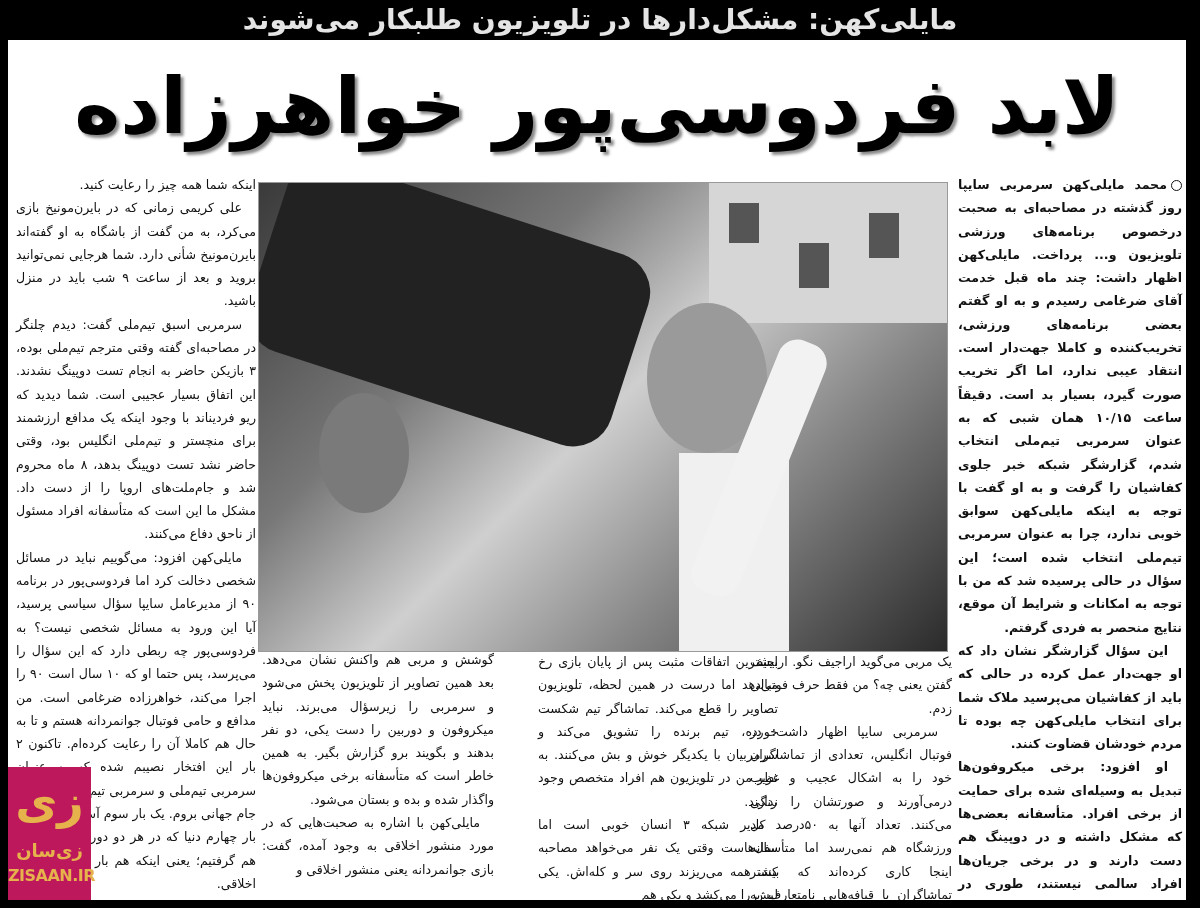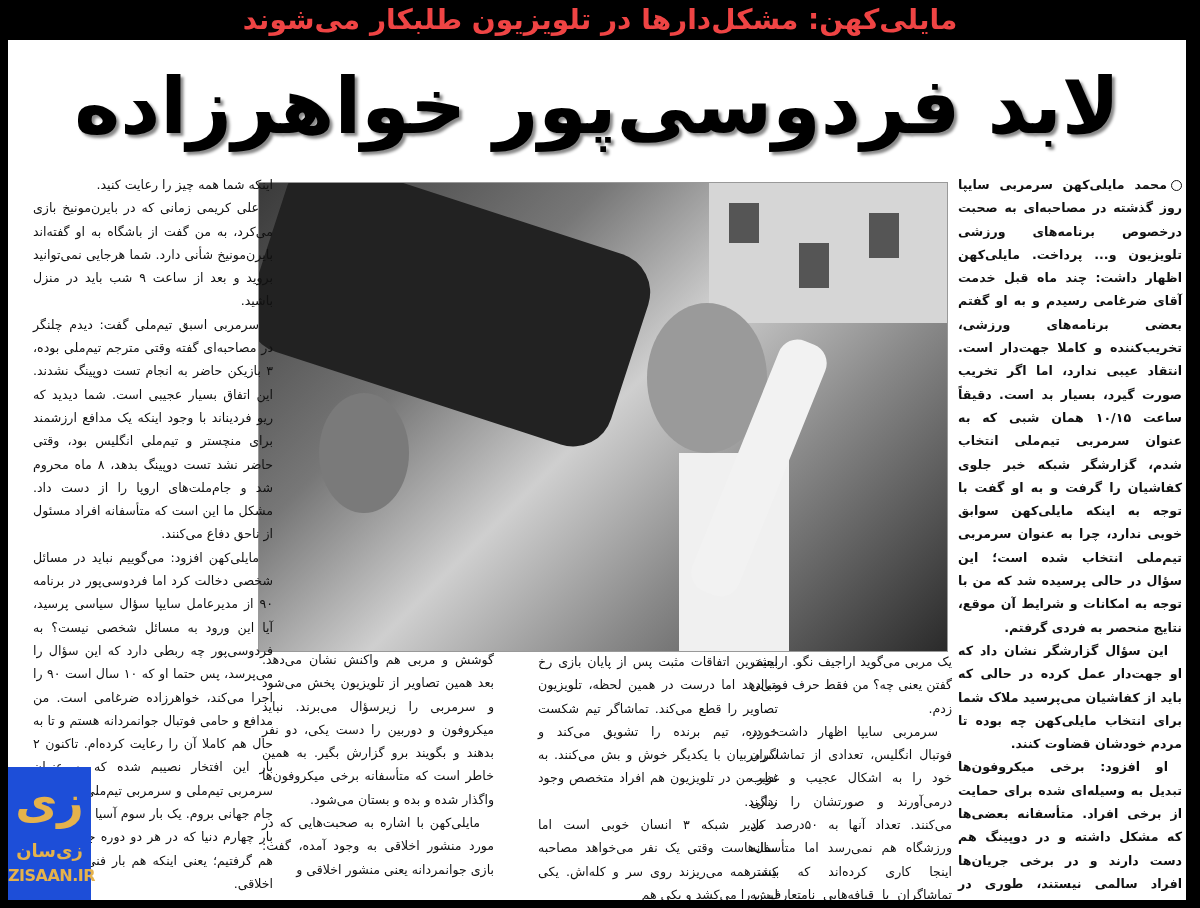--- a/index.html
+++ b/index.html
@@ -2,21 +2,21 @@
 <html><head>
 <meta charset="utf-8">
 <style>
   html, body { margin: 0; padding: 0; }
   body {
     width: 1200px; height: 908px; background: #000; overflow: hidden;
     font-family: "DejaVu Sans", sans-serif; position: relative;
   }
   .kicker {
     position: absolute; left: 0; top: 0; width: 1200px; height: 40px;
-    background: #000; color: #ef4444; text-align: center;
+    background: #000; color: #e5e5e5; text-align: center;
     font-weight: bold; font-size: 28px; line-height: 40px; direction: rtl;
     letter-spacing: -1px;
   }
   .page {
     position: absolute; left: 8px; top: 40px; width: 1178px; height: 860px;
     background: #fff; overflow: hidden;
   }
   .headline {
     position: absolute; left: 0; top: 2px; width: 1178px; height: 128px;
     text-align: center; direction: rtl; color: #000;
@@ -24,41 +24,41 @@
     letter-spacing: -3px;
     text-shadow: 3px 3px 3px #888;
   }
   .col {
     position: absolute; direction: rtl; text-align: justify;
     font-size: 12.6px; line-height: 23.3px; color: #111;
   }
   .col p { margin: 0; text-indent: 14px; }
   .col p.first { text-indent: 0; }
   .col-right-top { left: 950px; top: 133px; width: 224px; height: 727px; font-weight: bold; }
-  .col-left-top  { left: 25px;   top: 133px; width: 240px; height: 727px; }
+  .col-left-top  { left: 8px;   top: 133px; width: 240px; height: 727px; }
   .col-b1 { left: 742px; top: 610px; width: 202px; height: 250px; }
   .col-b2 { left: 490px; top: 610px; width: 240px; height: 250px; margin-left: 40px; }
   .col-b3 { left: 254px; top: 608px; width: 232px; height: 250px; }
   .bullet-mark { display: inline-block; width: 9px; height: 9px; border: 1.5px solid #111; border-radius: 50%; margin-left: 4px; vertical-align: middle; }
   .photo {
     position: absolute; left: 250px; top: 142px; width: 688px; height: 468px;
     background: linear-gradient(135deg, #3a3a3a 0%, #777 30%, #cfcfcf 50%, #8a8a8a 70%, #2a2a2a 100%);
     overflow: hidden; border: 1px solid #999;
   }
   .photo .shape { position: absolute; border-radius: 50%; }
   .photo .face-main { left: 388px; top: 120px; width: 120px; height: 150px; background: #9a9a9a; }
   .photo .face-left { left: 60px; top: 210px; width: 90px; height: 120px; background: #7a7a7a; }
   .photo .arm { position: absolute; left: 0; top: 20px; width: 380px; height: 200px; background: #222; transform: rotate(18deg); border-radius: 40px; }
   .photo .scroll { position: absolute; left: 475px; top: 150px; width: 50px; height: 270px; background: #f2f2f2; transform: rotate(22deg); border-radius: 20px; }
   .photo .shirt { position: absolute; left: 420px; top: 270px; width: 110px; height: 200px; background: #f0f0f0; }
   .photo .bldg { position: absolute; left: 450px; top: 0; width: 238px; height: 140px; background: #d6d6d6; }
   .photo .win { position: absolute; background: #555; }
   .logo {
     position: absolute; left: 8px; top: 767px; width: 83px; height: 133px;
-    background: #1d4ed8; text-align: center; color: #e5b24c;
+    background: #be185d; text-align: center; color: #e5b24c;
   }
   .logo .mark { font-size: 46px; font-weight: bold; line-height: 70px; direction: rtl; color: #e5b24c; }
   .logo .fa { font-size: 18px; font-weight: bold; line-height: 28px; direction: rtl; }
   .logo .en { font-size: 16px; font-weight: bold; line-height: 22px; letter-spacing: -0.5px; }
 </style>
 </head>
 <body>
 
 <div class="kicker">مایلی‌کهن: مشکل‌دارها در تلویزیون طلبکار می‌شوند</div>
 

